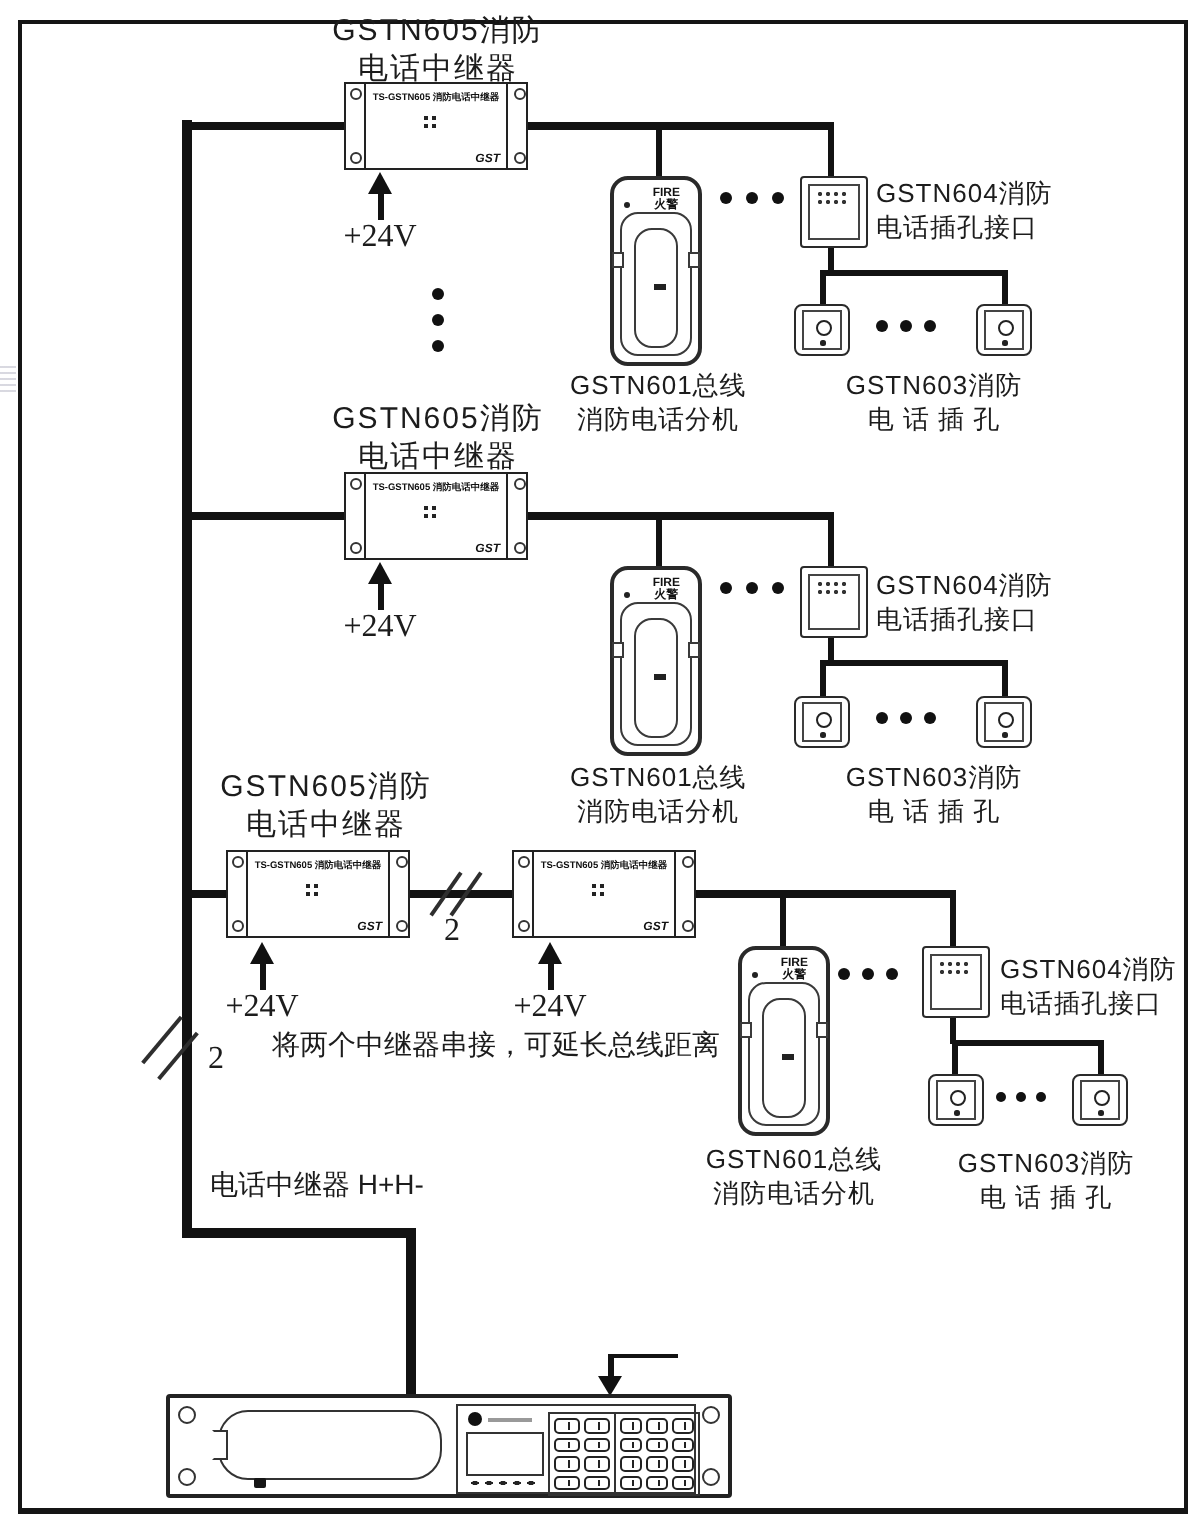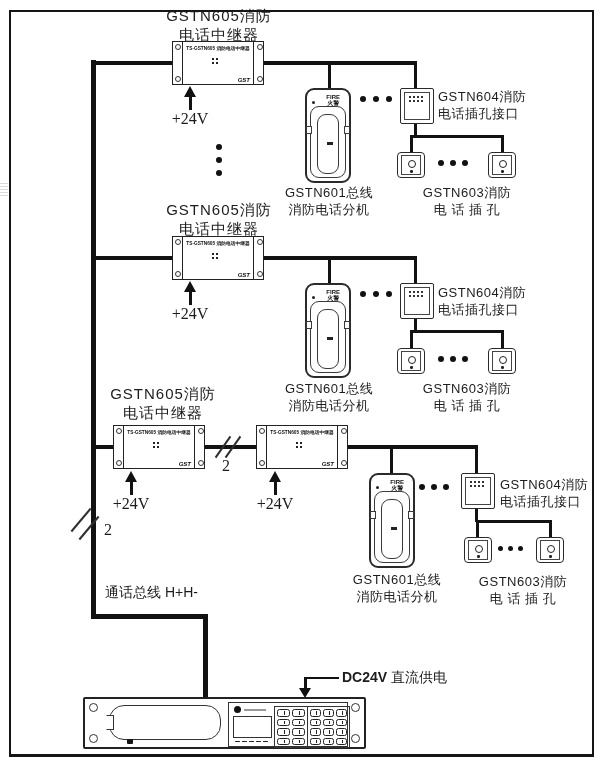--- a/index.html
+++ b/index.html
@@ -299,20 +299,21 @@
   <div class="arr-up" style="left:125px;top:471px;"></div>
   <div class="w" style="left:130px;top:480px;width:3px;height:15px;"></div>
   <div class="lbl serif" style="left:109px;top:495px;width:44px;text-align:center;">+24V</div>
   <div class="arr-up" style="left:269px;top:471px;"></div>
   <div class="w" style="left:274px;top:480px;width:3px;height:15px;"></div>
   <div class="lbl serif" style="left:253px;top:495px;width:44px;text-align:center;">+24V</div>
 
   <div class="slash" style="left:80px;top:505px;height:30px;transform:rotate(40deg);"></div>
   <div class="slash" style="left:88px;top:513px;height:30px;transform:rotate(40deg);"></div>
   <div class="lbl serif" style="left:104px;top:521px;">2</div>
+  <div class="lbl" style="left:136px;top:514px;font-size:14px;">将两个中继器串接，可延长总线距离</div>
 
   <div class="w" style="left:390px;top:448px;width:3px;height:25px;"></div>
   <div class="phone" style="left:369px;top:473px;">
     <div class="ph-fire">
         <div>FIRE</div>
         <div>火警</div>
       </div>
     <div class="ph-dot"></div>
     <div class="ph-cradle"></div>
     <div class="ph-handle"></div>
@@ -355,26 +356,25 @@
   <div class="dot" style="left:518px;top:546px;width:5px;height:5px;"></div>
   <div class="lbl med" style="left:352px;top:571px;width:90px;">
     <div>GSTN601总线</div>
     <div>消防电话分机</div>
   </div>
   <div class="lbl med" style="left:470px;top:573px;width:106px;">
     <div>GSTN603消防</div>
     <div>电 话 插 孔</div>
   </div>
 
-  <div class="lbl" style="left:105px;top:584px;font-size:14px;">通话总线 H+H-</div>
+  <div class="lbl" style="left:105px;top:584px;font-size:14px;">电话中继器 H+H-</div>
 
   <div class="w" style="left:304px;top:677px;width:35px;height:2px;"></div>
   <div class="w" style="left:304px;top:677px;width:3px;height:12px;"></div>
   <div class="arr-down" style="left:299px;top:688px;"></div>
-  <div class="lbl" style="left:342px;top:669px;font-size:14px;"><span class="bold">DC24V</span><span> 直流供电</span></div>
 
   <div class="panel">
     <div class="screw" style="left:4px;top:4px;"></div>
     <div class="screw" style="left:4px;bottom:4px;"></div>
     <div class="screw" style="right:4px;top:4px;"></div>
     <div class="screw" style="right:4px;bottom:4px;"></div>
     <div class="recess">
       <div class="recess-notch"></div>
     </div>
     <div class="recess-mark"></div>

